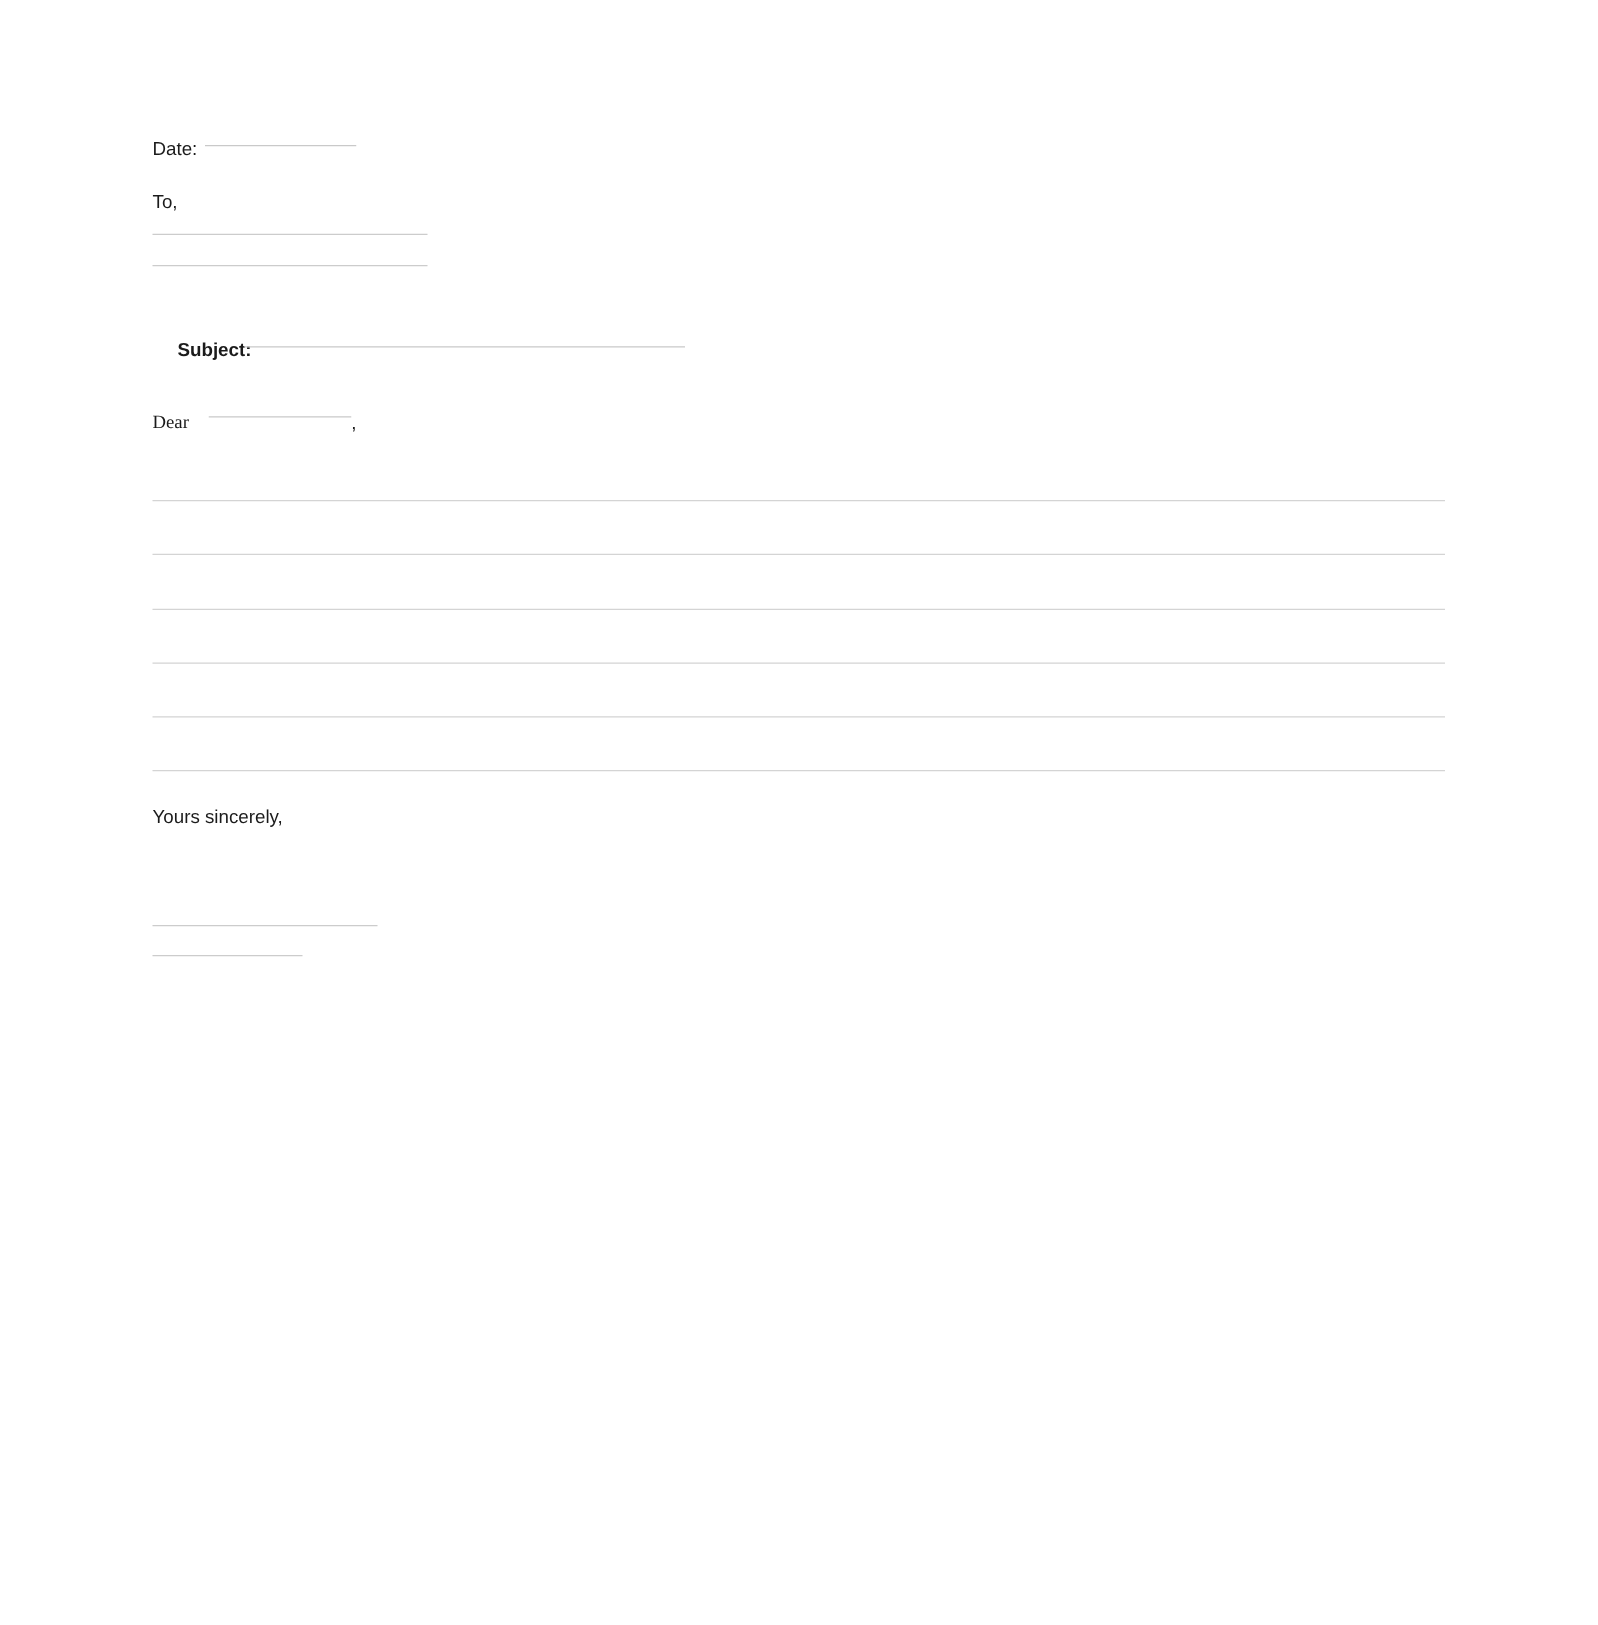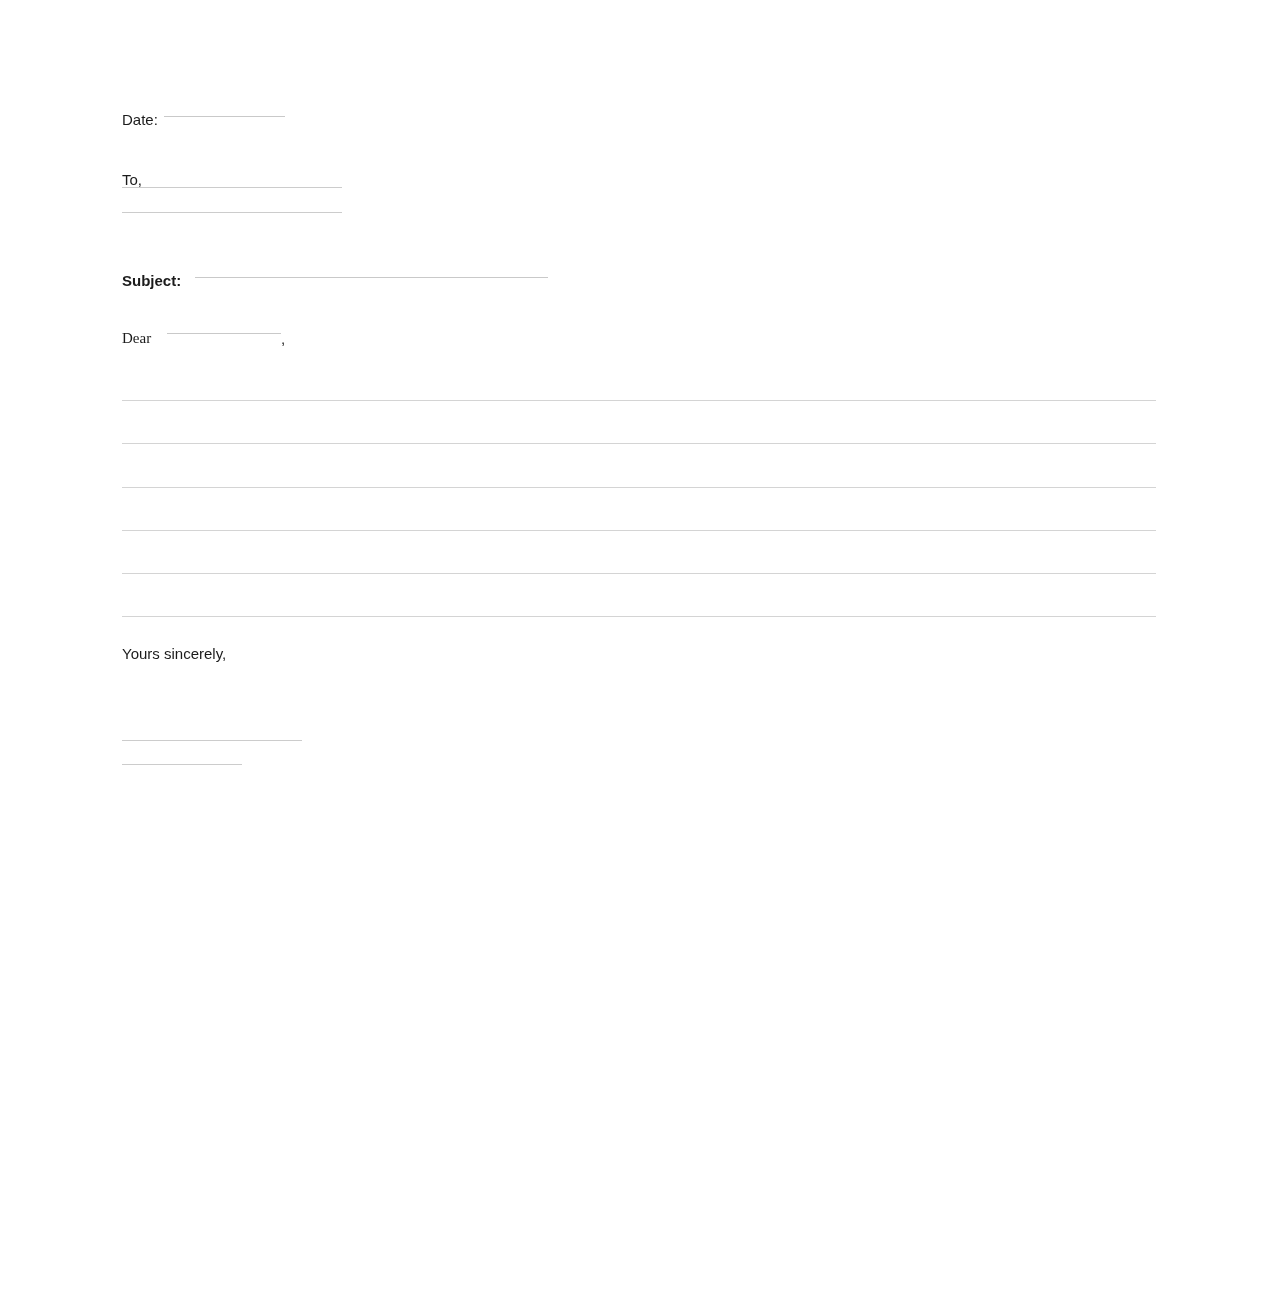--- a/index.html
+++ b/index.html
@@ -15,21 +15,21 @@
     font-size: 15px;
     color: #1b1b1b;
   }
 
   .lbl {
     position: absolute;
     white-space: nowrap;
     line-height: 17px;
   }
 
-  .bold { font-weight: bold; }
+  .bold { font-weight: bold; margin-left: 20px; }
 
   
   .blank {
     position: absolute;
     height: 0;
     border-top: 1px solid #c9c9c9;
   }
 
   
   .rule {
@@ -37,21 +37,21 @@
     left: 122px;
     width: 1034px;
     height: 0;
     border-top: 1px solid #d4d4d4;
   }
 
   
   .date-label     { left: 122px; top: 111px; }
   .date-blank     { left: 164px; top: 116px; width: 121px; }
 
-  .to-label       { left: 122px; top: 153px; margin-top: 18px; }
+  .to-label       { left: 122px; top: 153px; }
   .to-blank-1     { left: 122px; top: 187px; width: 220px; border-top-color: #cccccc; }
   .to-blank-2     { left: 122px; top: 212px; width: 220px; border-top-color: #cccccc; }
 
   .subject-label  { left: 122px; top: 272px; }
   .subject-blank  { left: 195px; top: 277px; width: 353px; }
 
   .dear-label     { left: 122px; top: 330px; font-family: Liberation Serif, serif; }
   .dear-blank     { left: 167px; top: 333px; width: 114px; }
   .dear-comma     { left: 281px; top: 330px; }
 

